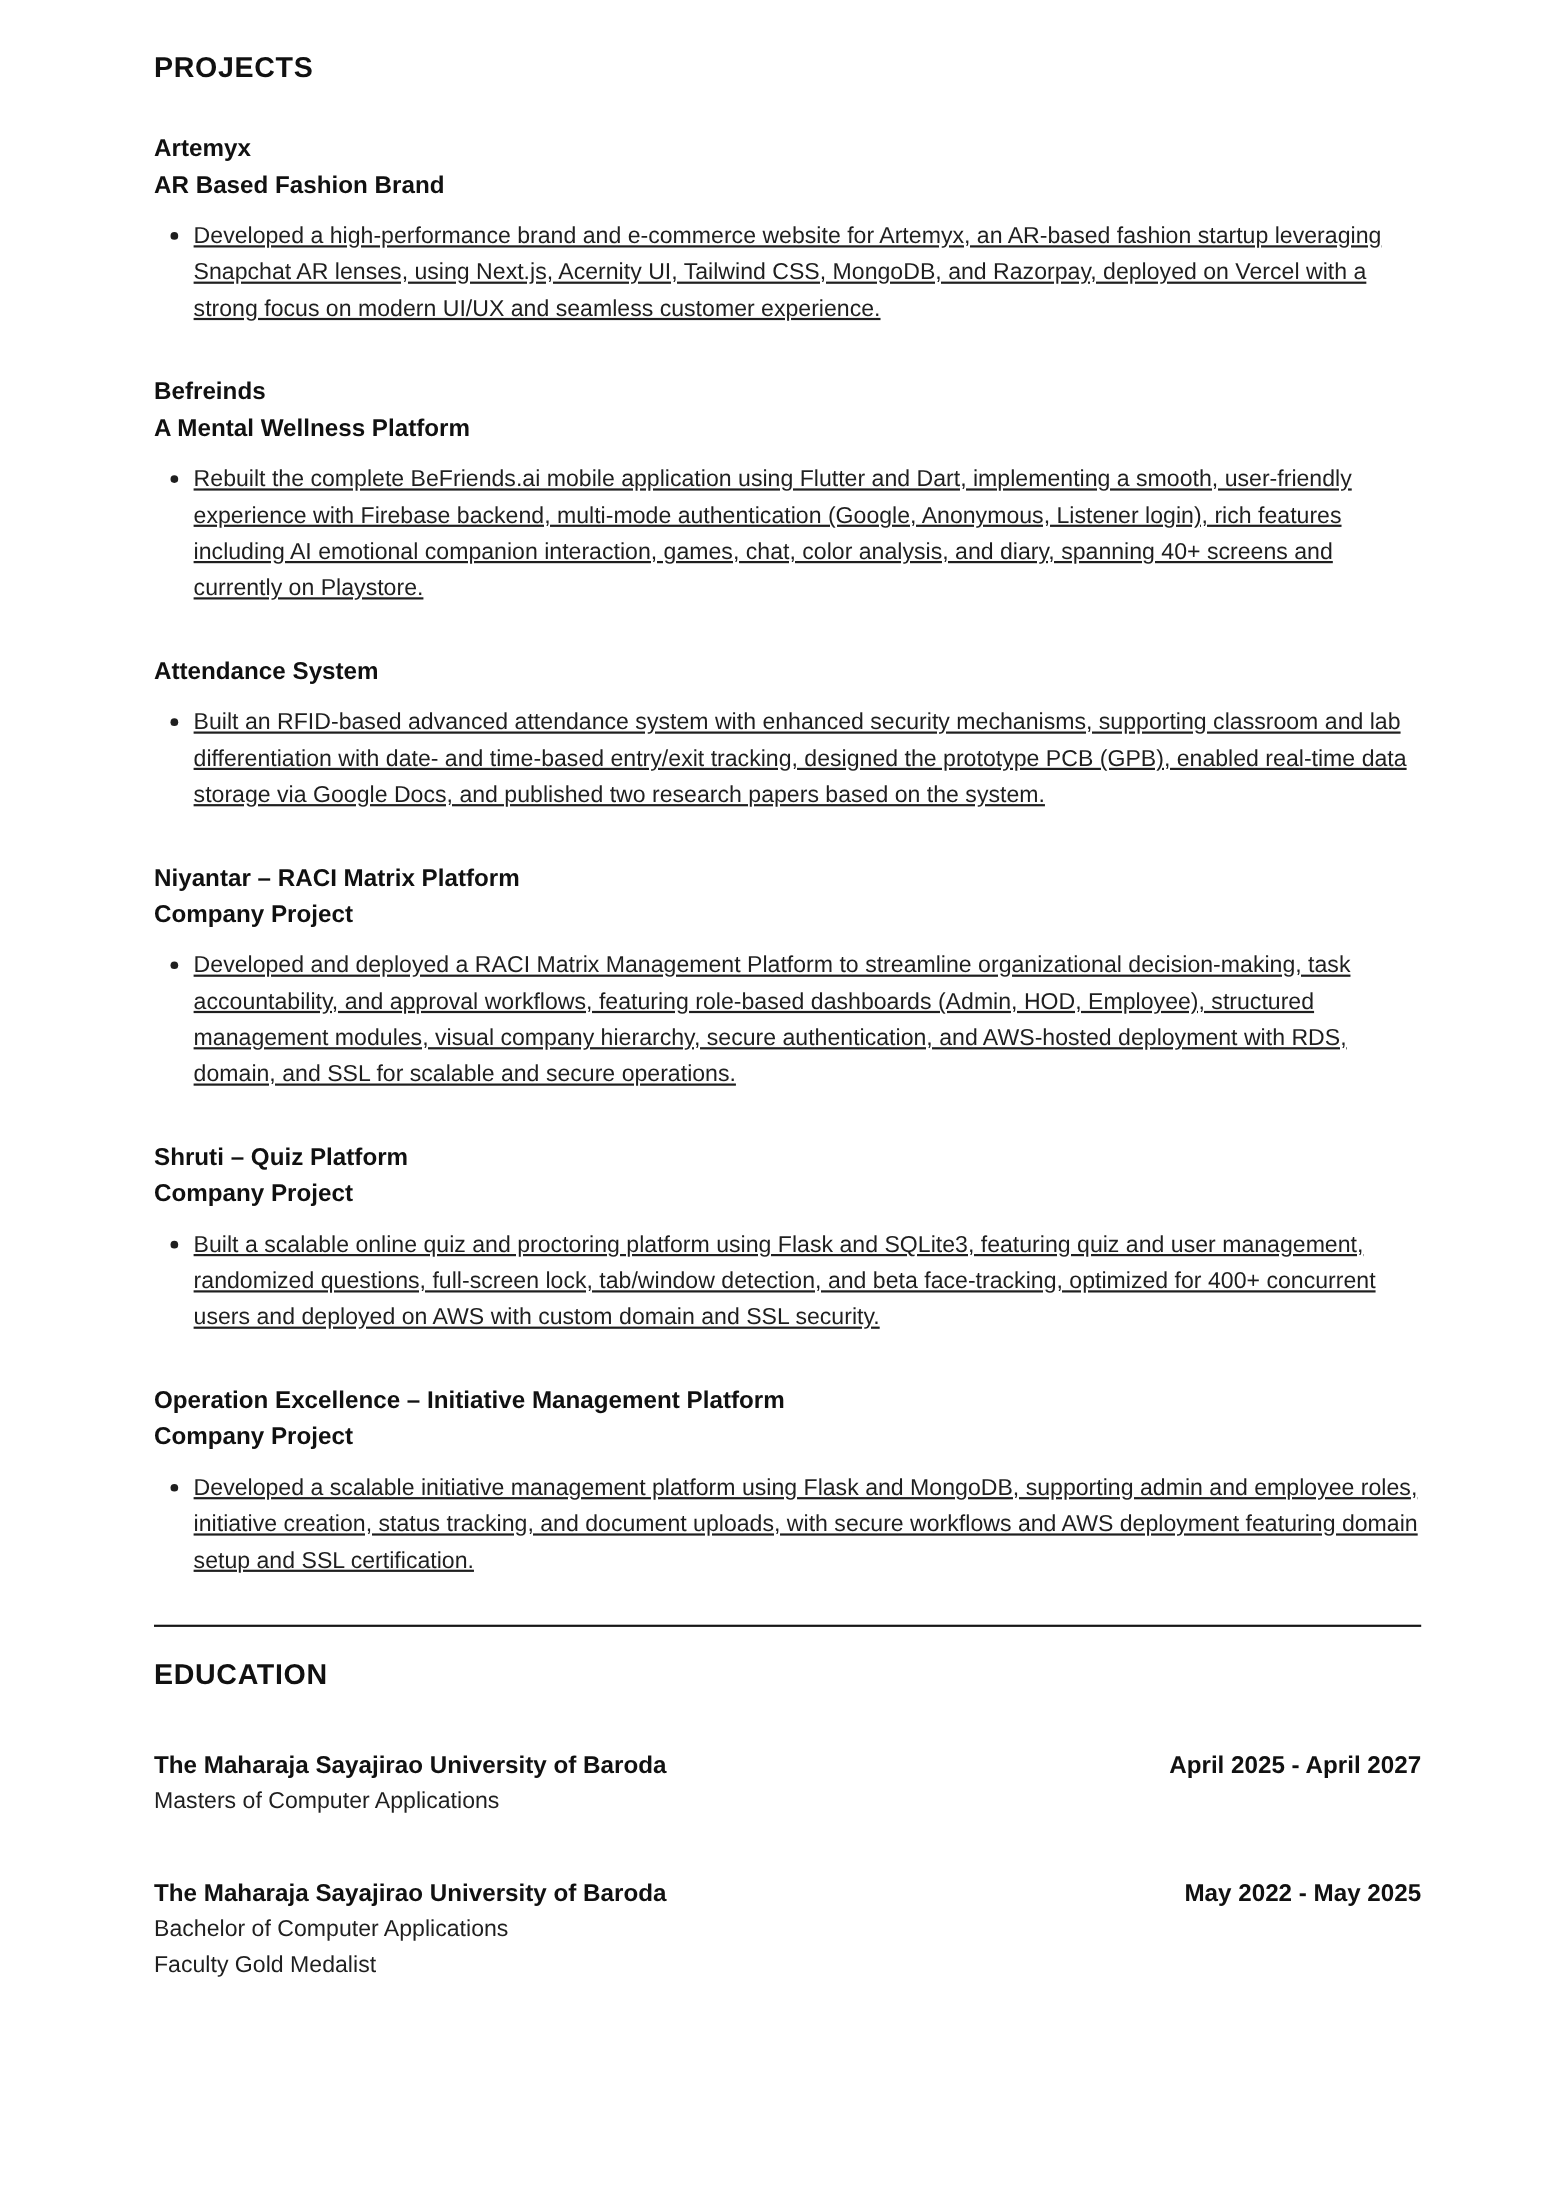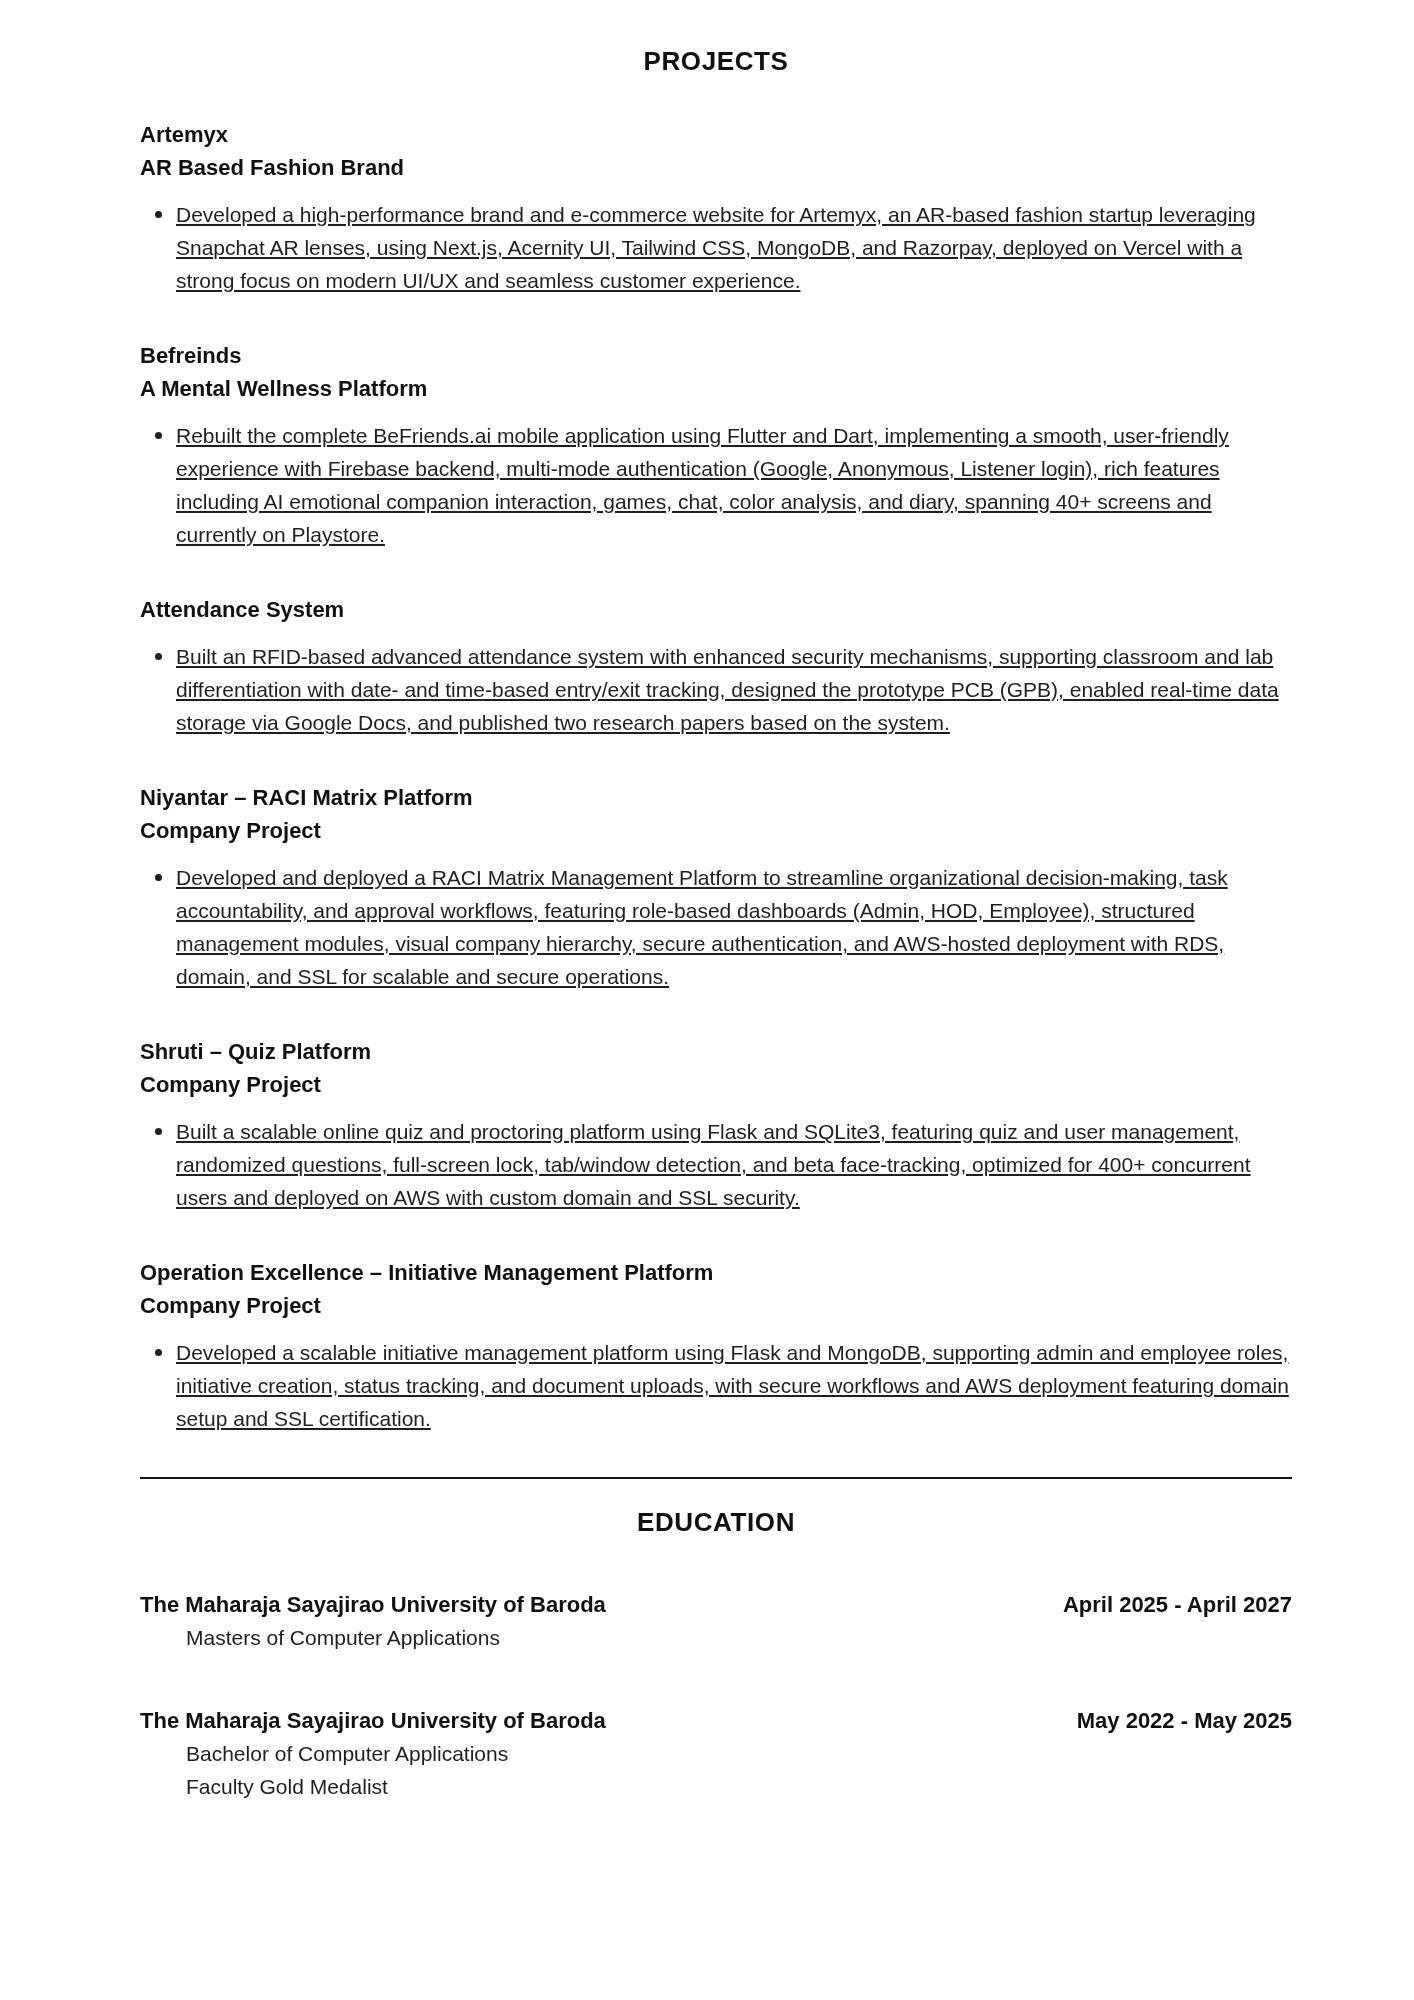--- a/index.html
+++ b/index.html
@@ -16,21 +16,20 @@
   }
   .page {
     box-sizing: border-box;
     width: 1414px;
     height: 2000px;
     padding: 46px 122px 0 140px;
     overflow: hidden;
   }
   .section-title {
     margin: 0;
-    text-align: center;
     font-size: 26px;
     line-height: 31px;
     font-weight: 700;
     letter-spacing: 0.6px;
     color: #111111;
   }
   .projects-list { margin-top: 41px; }
   .project { margin: 0 0 42px 0; }
   .proj-name,
   .proj-subtitle {
@@ -76,21 +75,20 @@
     align-items: baseline;
     font-size: 22px;
     font-weight: 700;
     line-height: 33px;
     color: #111111;
   }
   .edu-line {
     font-size: 21px;
     line-height: 33px;
     color: #1f1f1f;
-    margin-left: 46px;
   }
 </style>
 </head>
 <body>
 
 <div class="page">
 
   <h2 class="section-title">PROJECTS</h2>
 
   <div class="projects-list">

